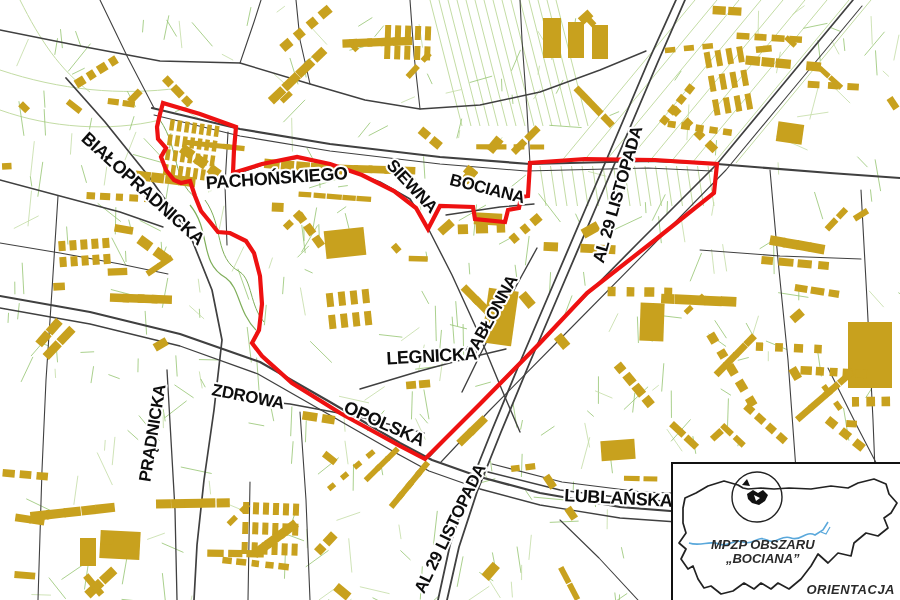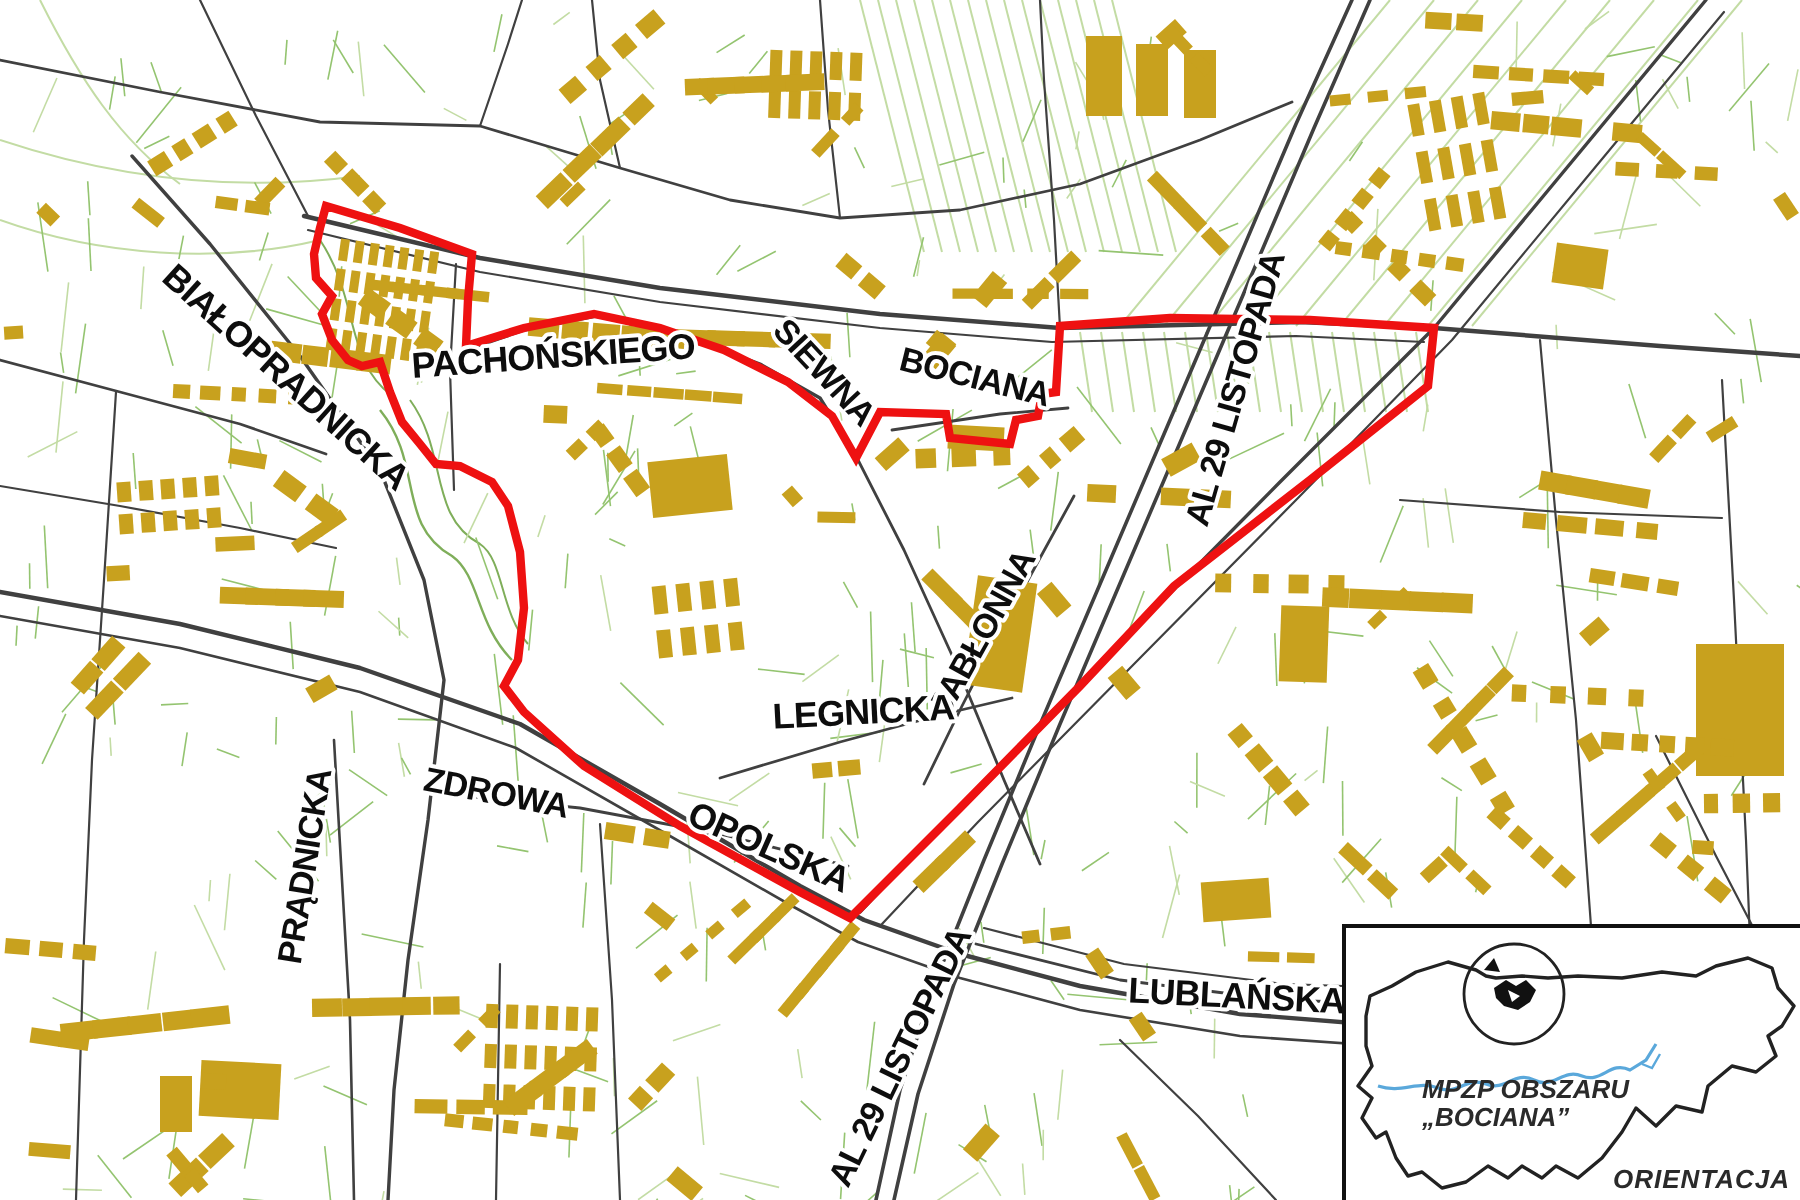--- a/index.html
+++ b/index.html
@@ -6,21 +6,21 @@
   #stage{position:relative;width:900px;height:600px;overflow:hidden;background:#fff;
          font-family:"Liberation Sans",sans-serif;}
   #map-svg{position:absolute;left:0;top:0;}
   .street-label{font-family:"Liberation Sans",sans-serif;font-weight:bold;
                 letter-spacing:-0.4px;paint-order:stroke;stroke:#ffffff;stroke-width:4px;
                 stroke-linejoin:round;}
   .inset{position:absolute;left:671px;top:462px;width:227px;height:136px;
          background:#ffffff;border:2px solid #111;box-sizing:content-box;}
   .inset svg{position:absolute;left:0;top:0;}
   .inset-title{position:absolute;left:38px;top:74px;font-size:13px;font-style:italic;
-               font-weight:600;color:#2a2a2a;line-height:14px;white-space:nowrap;}
+               font-weight:600;color:#2a2a2a;line-height:14px;white-space:nowrap;text-align:center;}
   .inset-title .l2{padding-left:0px;}
   .inset-caption{position:absolute;right:5px;bottom:3px;font-size:13px;font-style:italic;
                  font-weight:700;color:#2a2a2a;letter-spacing:0.5px;}
 </style>
 </head>
 <body>
 
 <div id="stage">
   <svg id="map-svg" width="900" height="600" viewBox="0 0 900 600">
     <g id="g-green">

